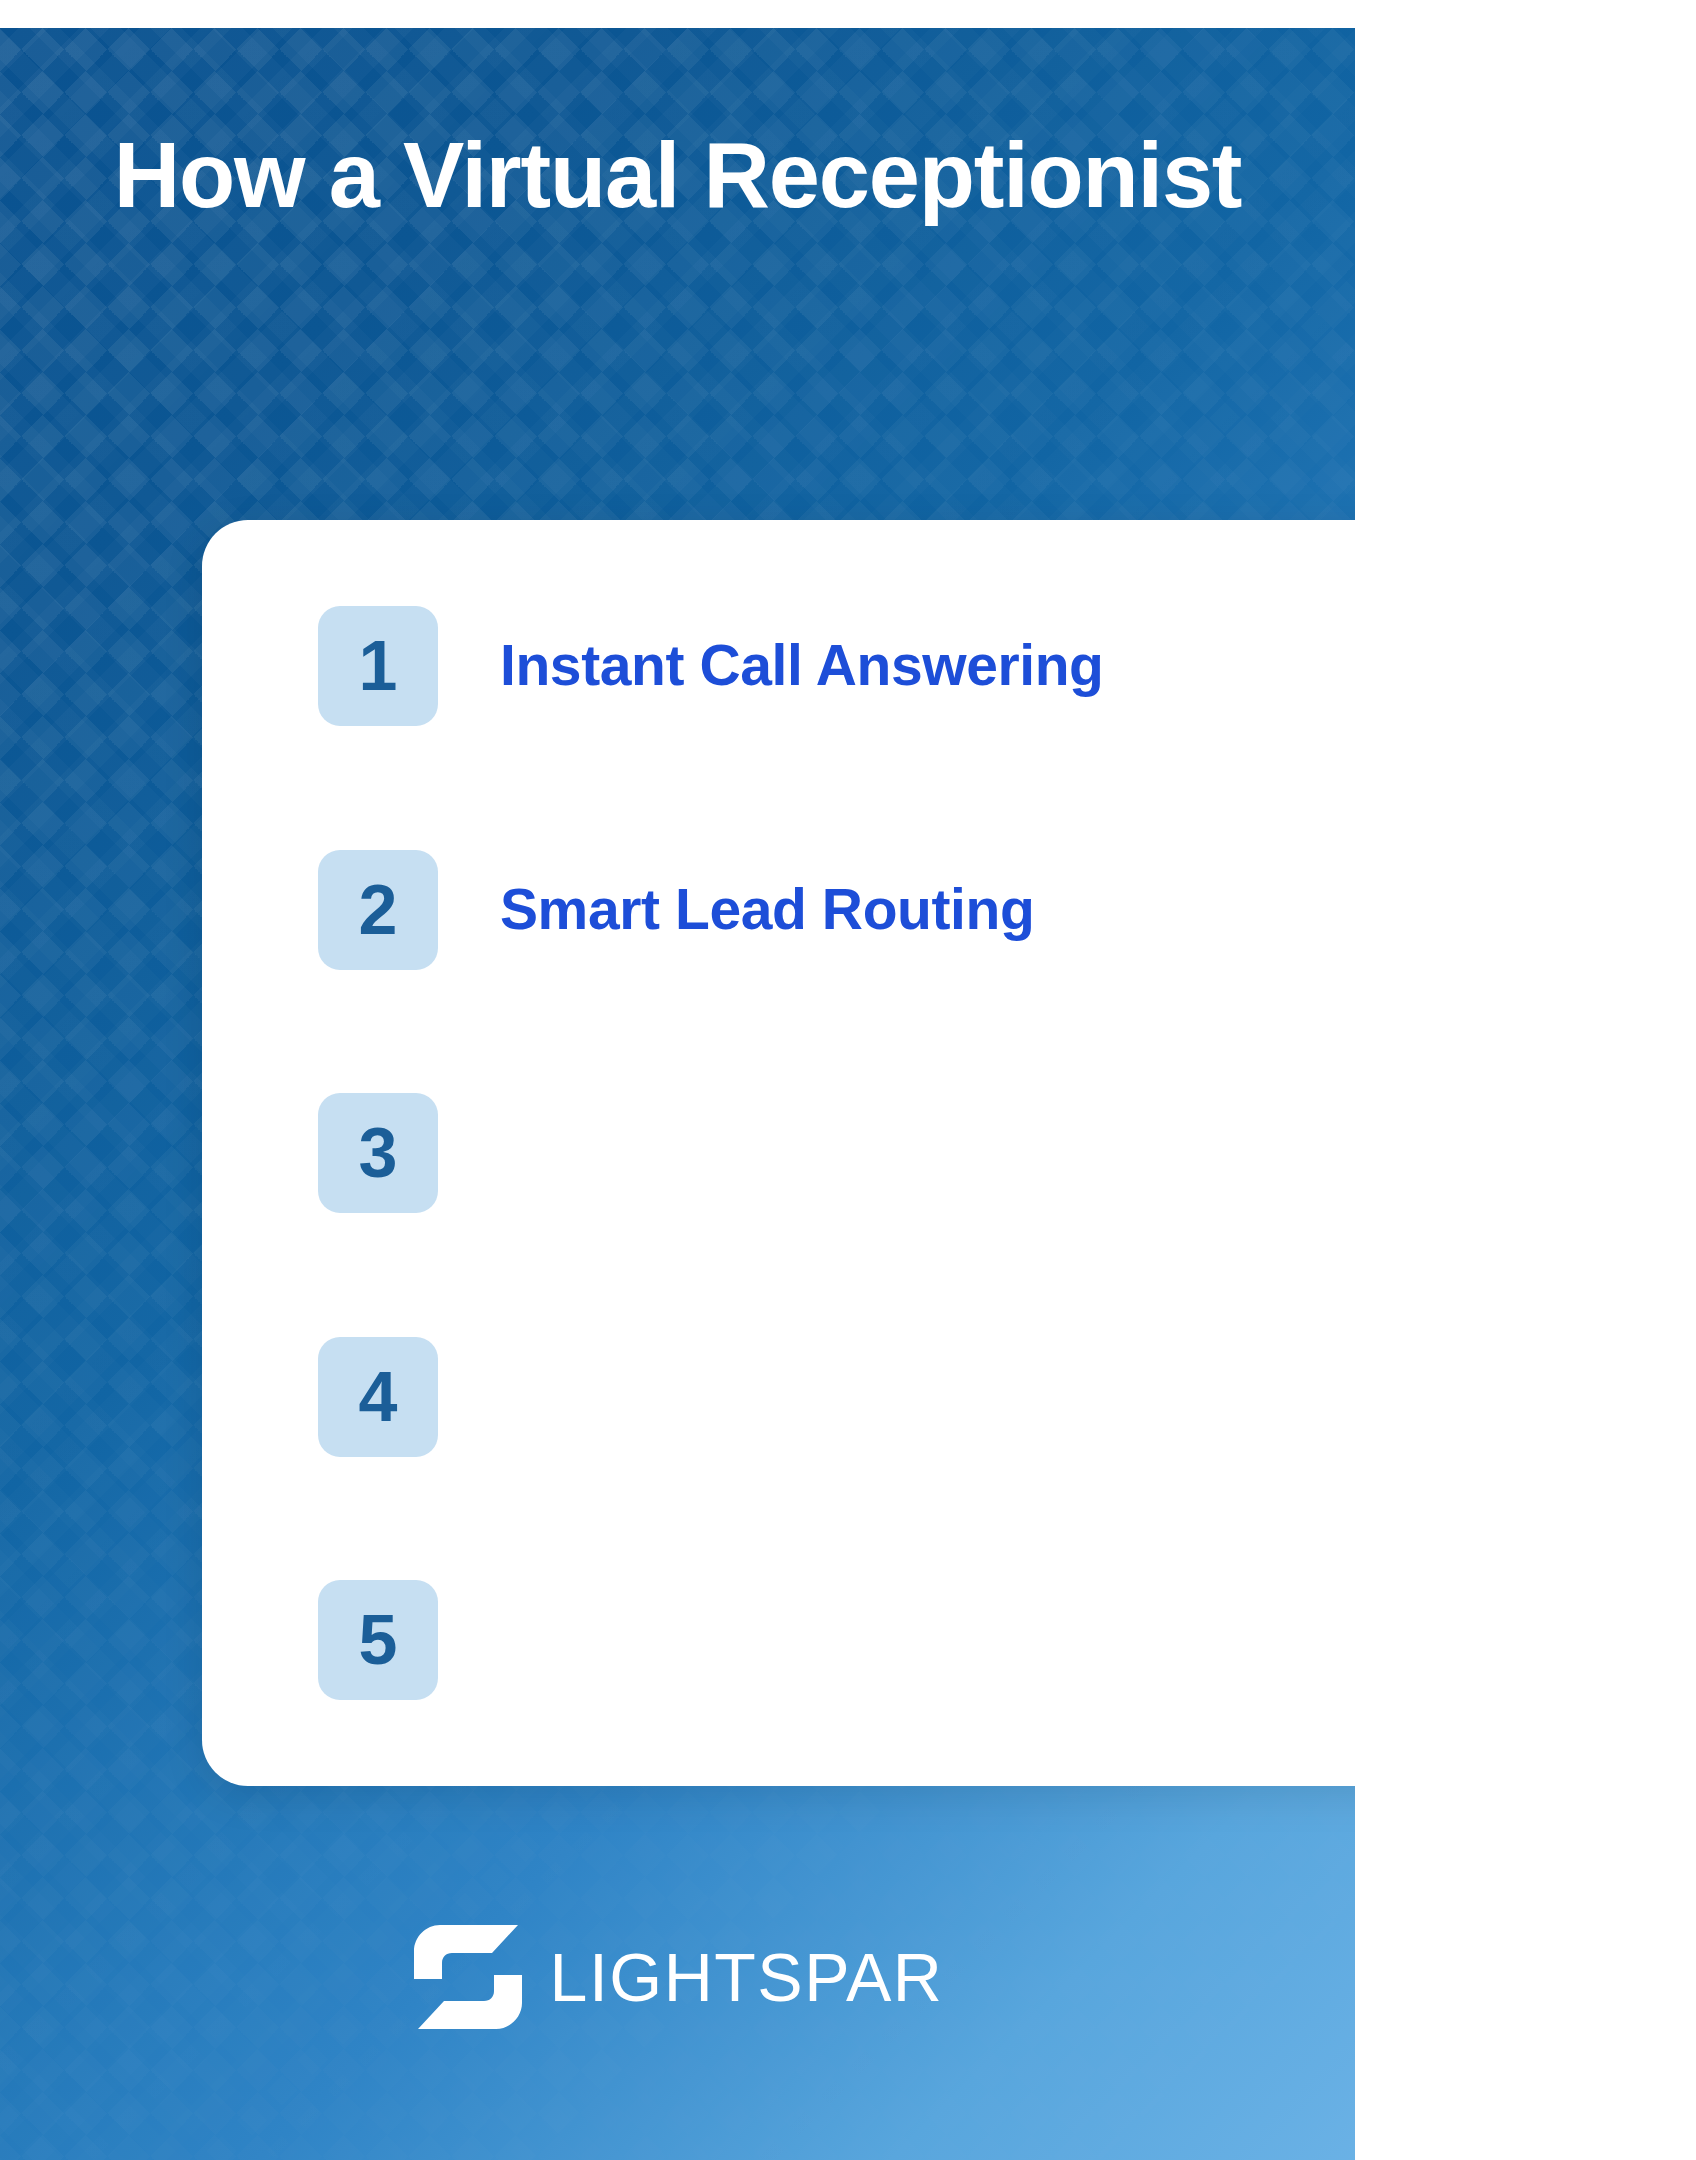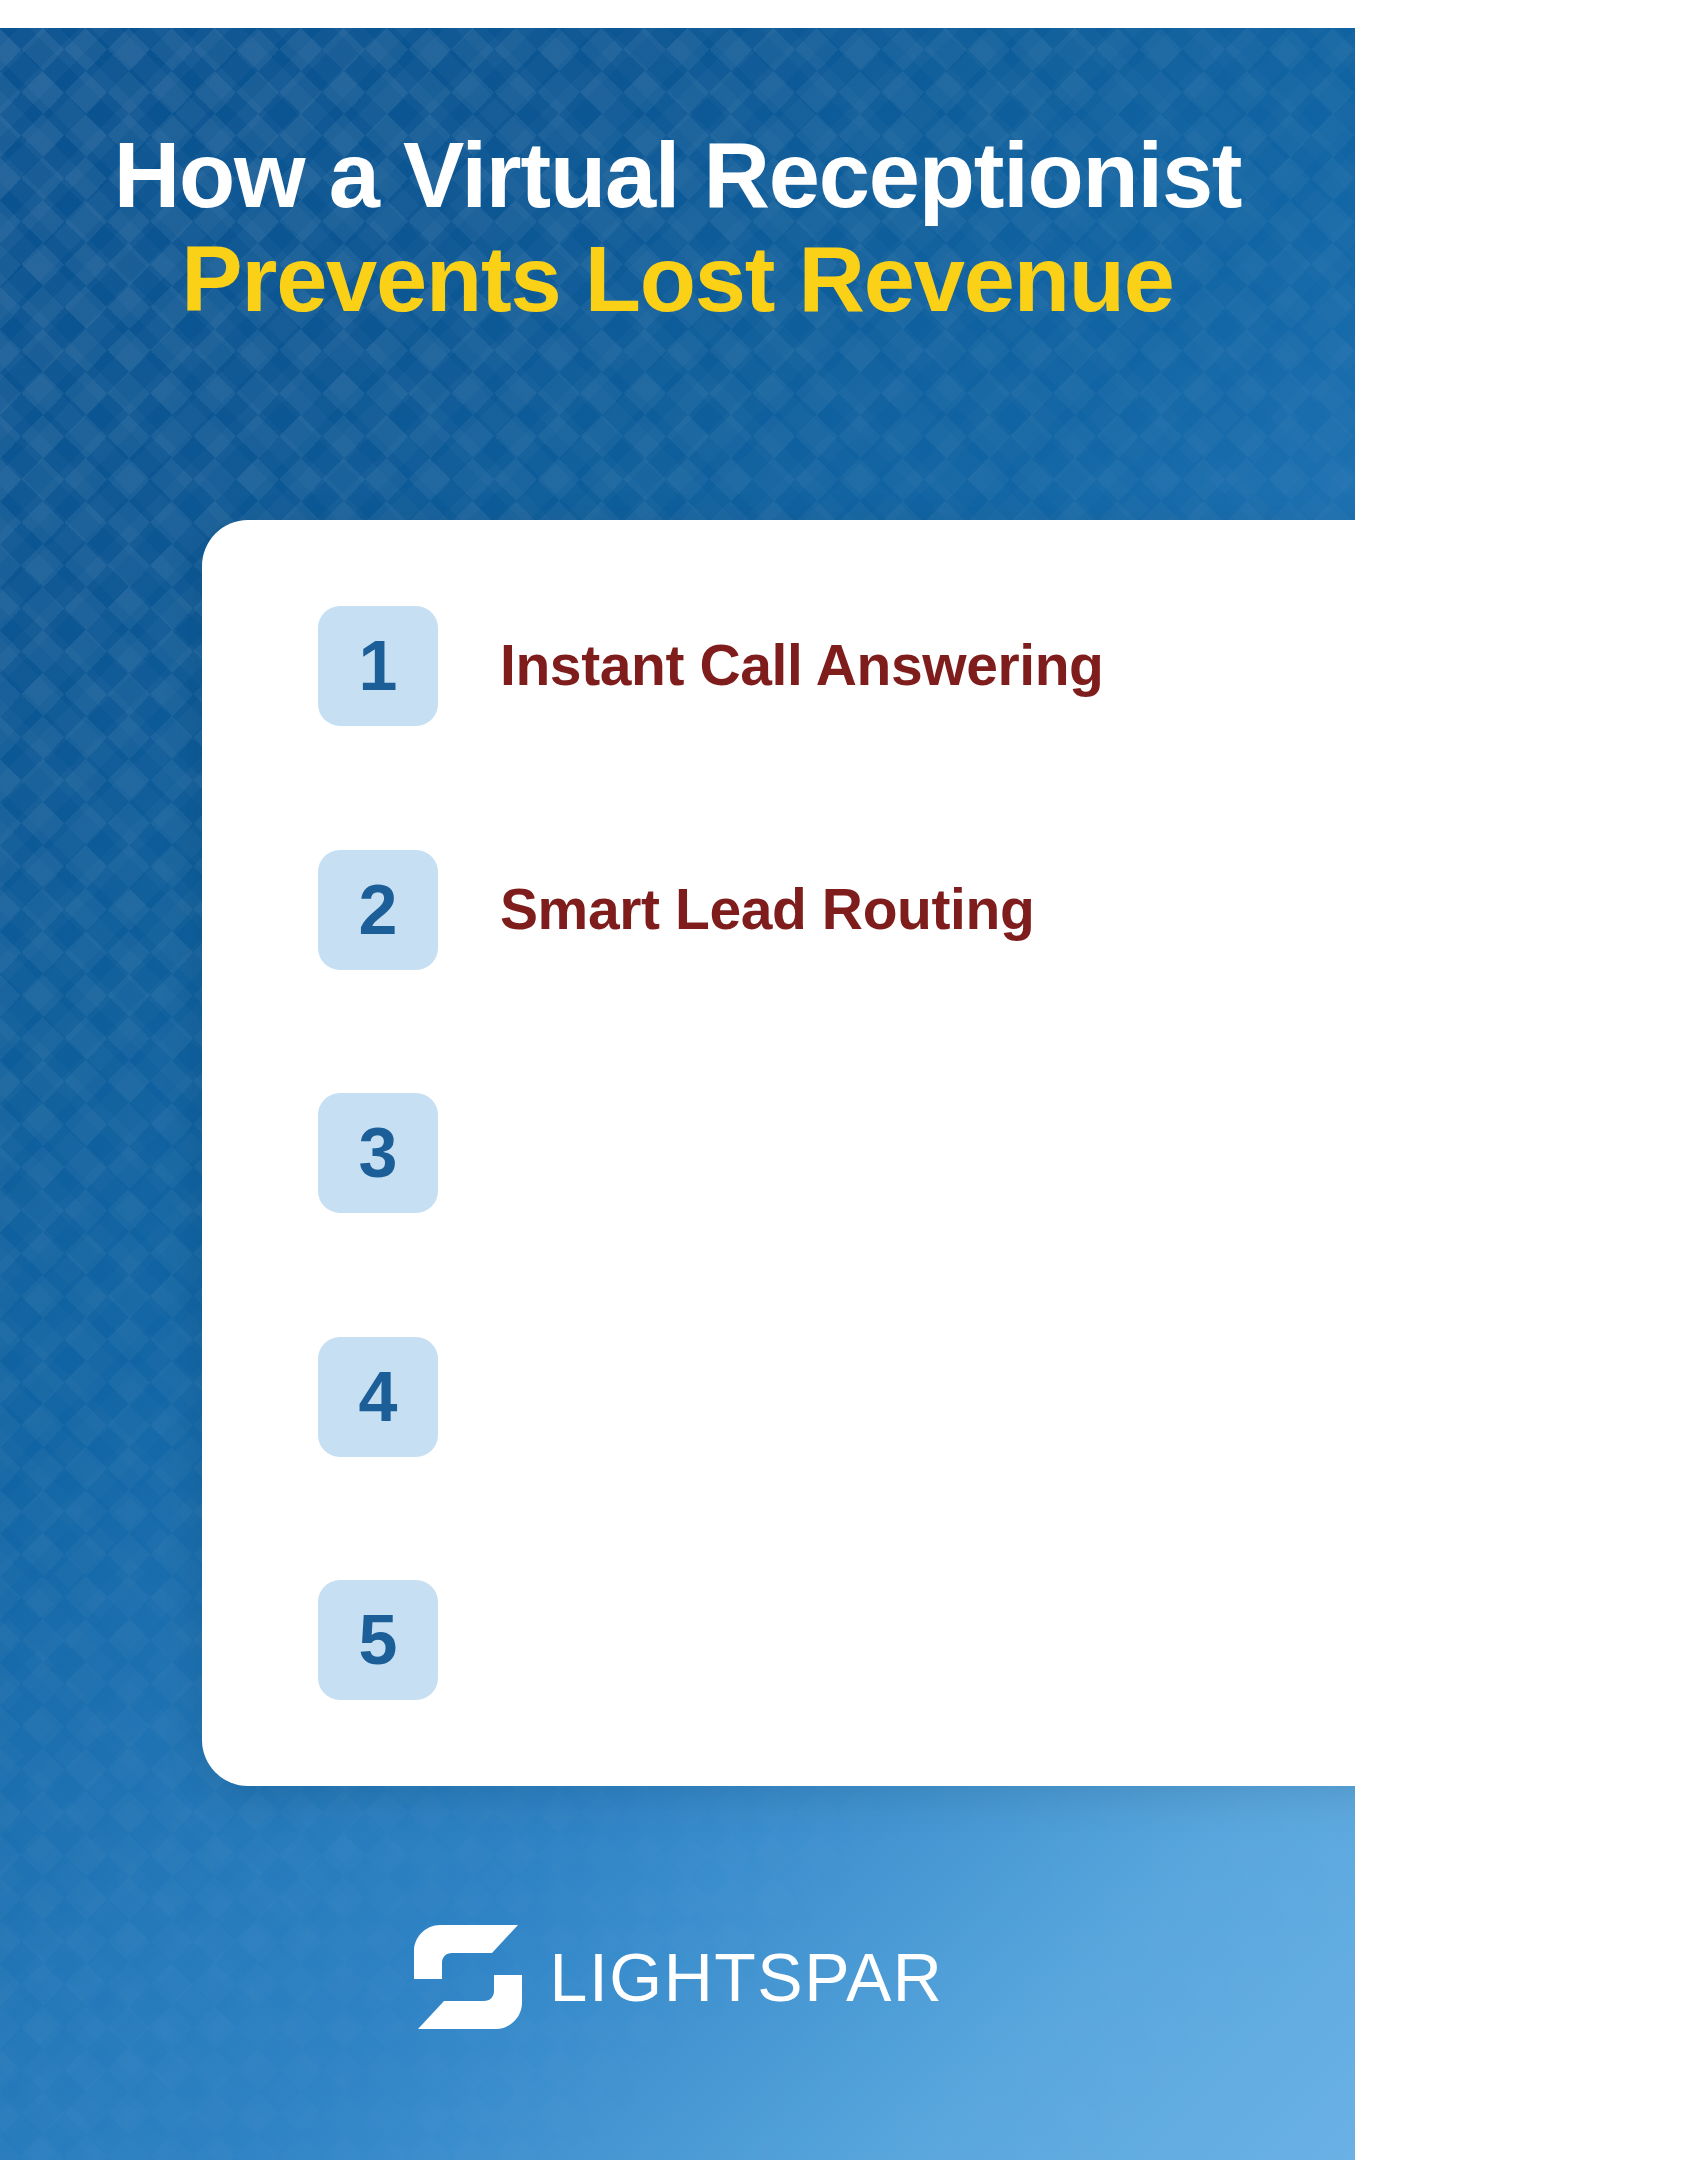--- a/index.html
+++ b/index.html
@@ -96,21 +96,21 @@
     display:flex;
     align-items:center;
     justify-content:center;
     color:#1b5e98;
     font-weight:700;
     font-size:70px;
     line-height:1;
     font-family:"Liberation Sans", sans-serif;
   }
   .item-label {
-    color:#7f1d1d;
+    color:#1d4ed8;
     font-weight:700;
     font-size:57px;
     line-height:1.15;
     letter-spacing:-0.4px;
     white-space:nowrap;
     font-family:"Liberation Sans", sans-serif;
   }
 
   
   #logo {
@@ -134,21 +134,20 @@
 </head>
 <body>
 
 <div id="poster">
 
   <div id="pattern"></div>
   <div id="pattern2"></div>
 
   <div id="title-block">
     <div class="title-line" id="title-line1">How a Virtual Receptionist</div>
-    <div class="title-line" id="title-line2">Prevents Lost Revenue</div>
   </div>
 
   <div id="card">
     <div id="list">
 
       <div class="list-item">
         <div class="badge">1</div>
         <div class="item-label">Instant Call Answering</div>
       </div>
 

